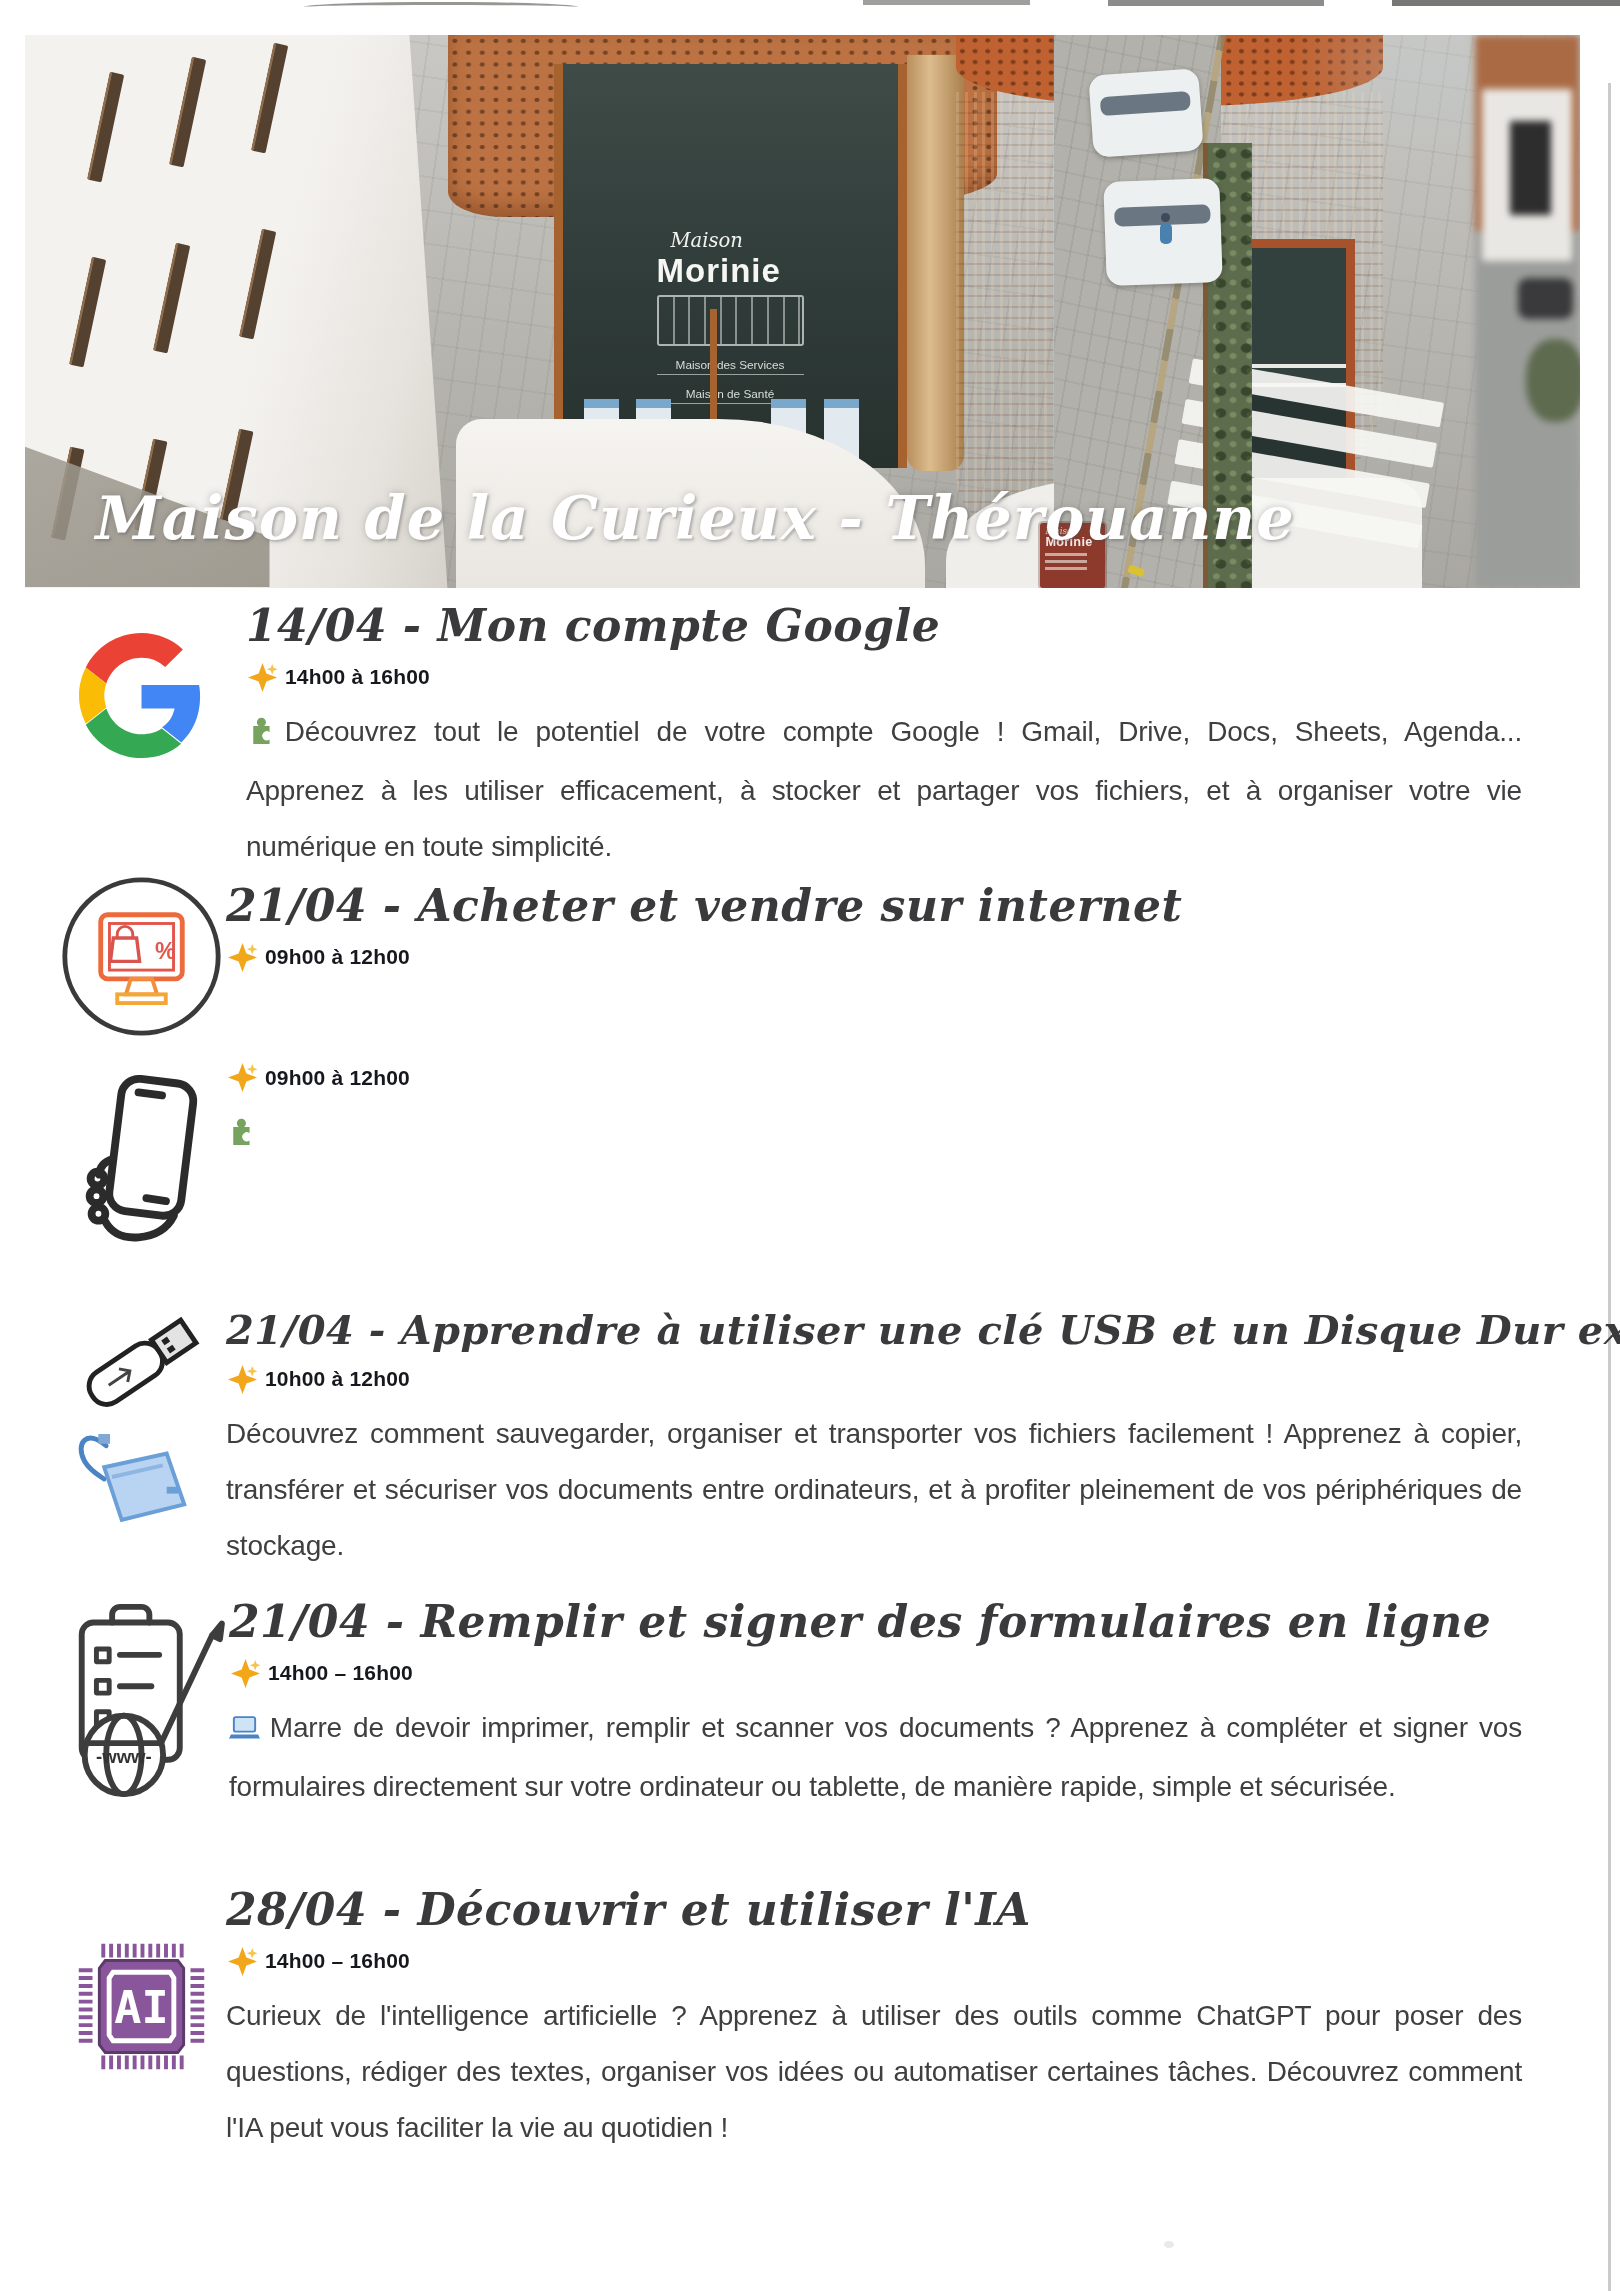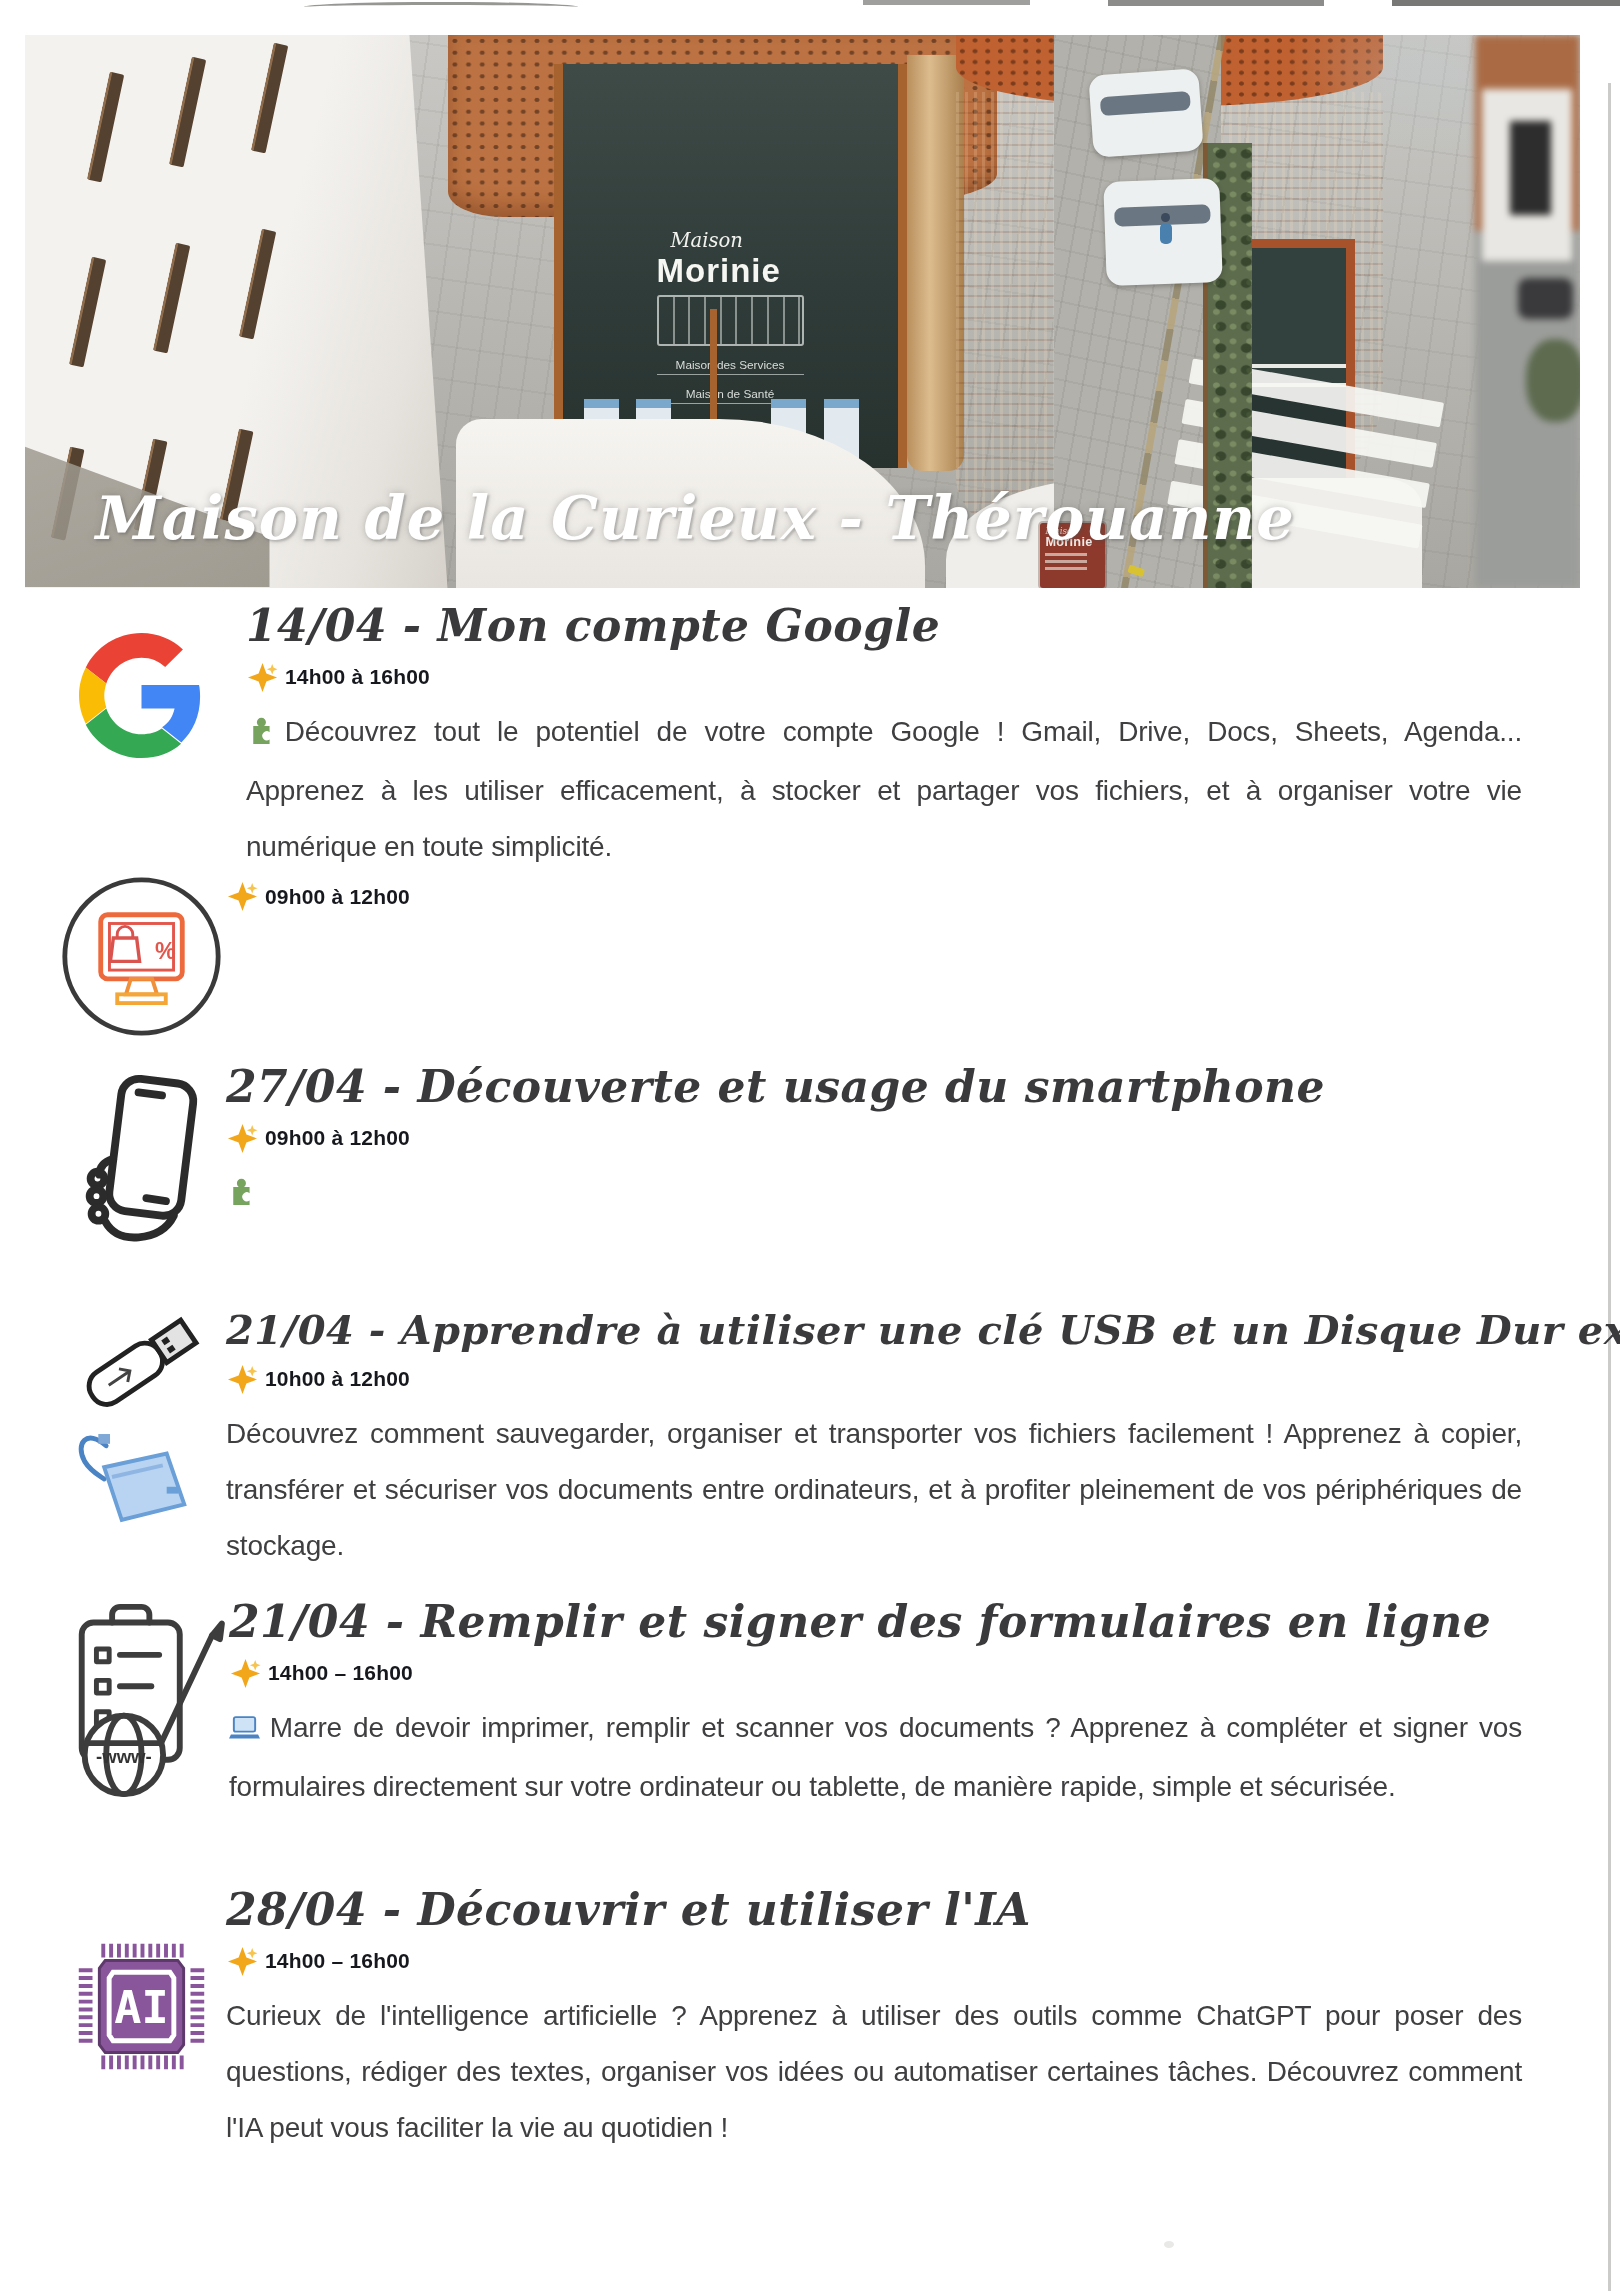--- a/index.html
+++ b/index.html
@@ -280,20 +280,21 @@
         <rect x="43" y="42" width="84" height="66" rx="7" fill="none" stroke="#ED6A3C" stroke-width="5"></rect>
         <rect x="52" y="51" width="66" height="48" fill="none" stroke="#E2574C" stroke-width="3"></rect>
         <path d="M60 66 v-4 a8 8 0 0 1 16 0 v4" fill="none" stroke="#D9534F" stroke-width="3"></path>
         <path d="M56 66 h24 l3 24 h-30 Z" fill="none" stroke="#D9534F" stroke-width="3.5"></path>
         <text x="99" y="88" font-size="24" font-weight="bold" fill="#E2574C" font-family="'Liberation Sans',sans-serif">%</text>
         <path d="M74 108 h22 l5 16 h-32 Z" fill="none" stroke="#F0903A" stroke-width="4"></path>
         <rect x="60" y="124" width="50" height="9" fill="none" stroke="#F4A636" stroke-width="4"></rect>
       </svg>
     </div>
     <div class="text-col">
+      <div class="heading">21/04 - Acheter et vendre sur internet</div>
       <div class="time-row">
         <svg width="33" height="33" viewBox="0 0 34 34">
           <path d="M17 2 L21 13 L32 17 L21 21 L17 32 L13 21 L2 17 L13 13 Z" fill="#F2A71B"></path>
           <path d="M27 3 l1.5 4 4 1.5 -4 1.5 -1.5 4 -1.5 -4 -4 -1.5 4 -1.5 Z" fill="#F6C44F"></path>
         </svg>
         <span class="time-text">09h00 à 12h00</span>
       </div>
     </div>
   </div>
 
@@ -306,21 +307,20 @@
           <line x1="80" y1="132" x2="100" y2="135"></line>
           <path d="M46 92 q-14 4 -14 16"></path>
           <circle cx="30" cy="112" r="7"></circle>
           <circle cx="29" cy="130" r="7"></circle>
           <circle cx="31" cy="148" r="7"></circle>
           <path d="M38 156 q10 18 34 16 q26 -2 36 -22"></path>
         </g>
       </svg>
     </div>
     <div class="text-col">
-      <div class="heading">27/04 - Découverte et usage du smartphone</div>
       <div class="time-row">
         <svg width="33" height="33" viewBox="0 0 34 34">
           <path d="M17 2 L21 13 L32 17 L21 21 L17 32 L13 21 L2 17 L13 13 Z" fill="#F2A71B"></path>
           <path d="M27 3 l1.5 4 4 1.5 -4 1.5 -1.5 4 -1.5 -4 -4 -1.5 4 -1.5 Z" fill="#F6C44F"></path>
         </svg>
         <span class="time-text">09h00 à 12h00</span>
       </div>
       <div class="para"><span class="bullet"><svg width="29" height="29" viewBox="0 0 32 32">
               <path fill="#76A35E" d="M8 12 h6 a5 5 0 1 1 6 0 h6 v7 a5 5 0 1 0 0 8 v5 H8 Z"></path>
             </svg></span></div>

